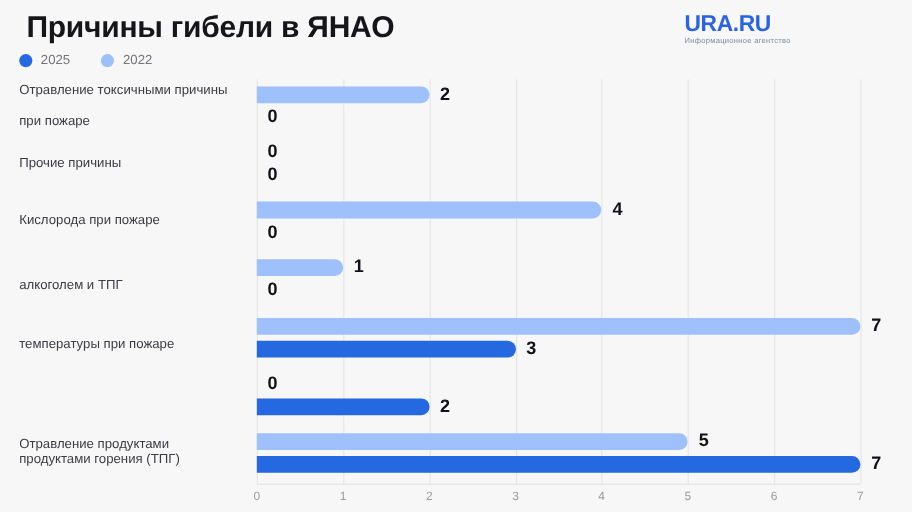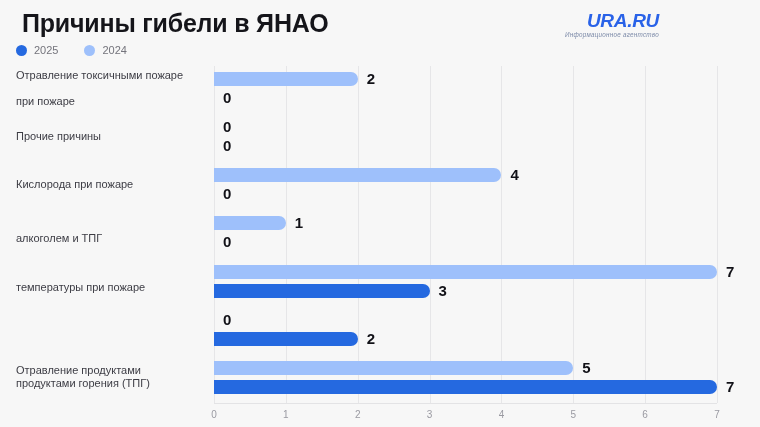--- a/index.html
+++ b/index.html
@@ -18,21 +18,21 @@
   .title{
     position:absolute;left:22px;top:9px;
     font-size:25px;font-weight:bold;color:#15151a;
     letter-spacing:-0.2px;white-space:nowrap;
   }
   .legend{position:absolute;left:16px;top:45px;display:flex;align-items:center;gap:26px;}
   .legend-item{display:flex;align-items:center;gap:7px;}
   .legend-dot{width:11px;height:11px;border-radius:50%;display:block;}
   .legend-label{font-size:11px;color:#74747c;line-height:1;}
 
-  .logo{position:absolute;right:14px;top:11px;text-align:right;font-style:italic;}
+  .logo{position:absolute;right:14px;top:11px;}
   .logo-main{font-size:19px;font-weight:bold;color:#2962e8;letter-spacing:-0.3px;line-height:1;}
   .logo-sub{font-size:6.3px;color:#7c8aa8;letter-spacing:0.25px;margin-top:2px;line-height:1;}
 
   
   .plot{
     position:absolute;left:214px;top:66px;
     width:503px;height:337px;
   }
   .gridlines{position:absolute;inset:0;}
   .gridline{position:absolute;top:0;bottom:0;width:1px;background:#e6e6e8;}
@@ -79,31 +79,31 @@
 
   <div class="title">Причины гибели в ЯНАО</div>
 
   <div class="legend">
     <div class="legend-item">
       <span class="legend-dot" style="background:#2569e0"></span>
       <span class="legend-label">2025</span>
     </div>
     <div class="legend-item">
       <span class="legend-dot" style="background:#9ec0fb"></span>
-      <span class="legend-label">2024</span>
+      <span class="legend-label">2022</span>
     </div>
   </div>
 
   <div class="logo">
     <div class="logo-main">URA.RU</div>
     <div class="logo-sub">Информационное агентство</div>
   </div>
 
   <div class="cat-labels">
-      <div class="cat-label" style="top: 2.5px;"><span>Отравление токсичными пожаре</span><br><br><span>при пожаре</span></div>
+      <div class="cat-label" style="top: 2.5px;"><span>Отравление токсичными причины</span><br><br><span>при пожаре</span></div>
       <div class="cat-label" style="top: 63.6429px;"><span>Прочие причины</span></div>
       <div class="cat-label" style="top: 111.786px;"><span>Кислорода при пожаре</span></div>
       <div class="cat-label" style="top: 153.429px;"><br><span>алкоголем и ТПГ</span></div>
       <div class="cat-label" style="top: 201.571px;"><br><span>температуры при пожаре</span></div>
       <div class="cat-label" style="top: 297.857px;"><span>Отравление продуктами</span><br><span>продуктами горения (ТПГ)</span></div>
     </div>
 
   <div class="plot">
     <div class="gridlines">
         <div class="gridline" style="left: 0px;"></div>

